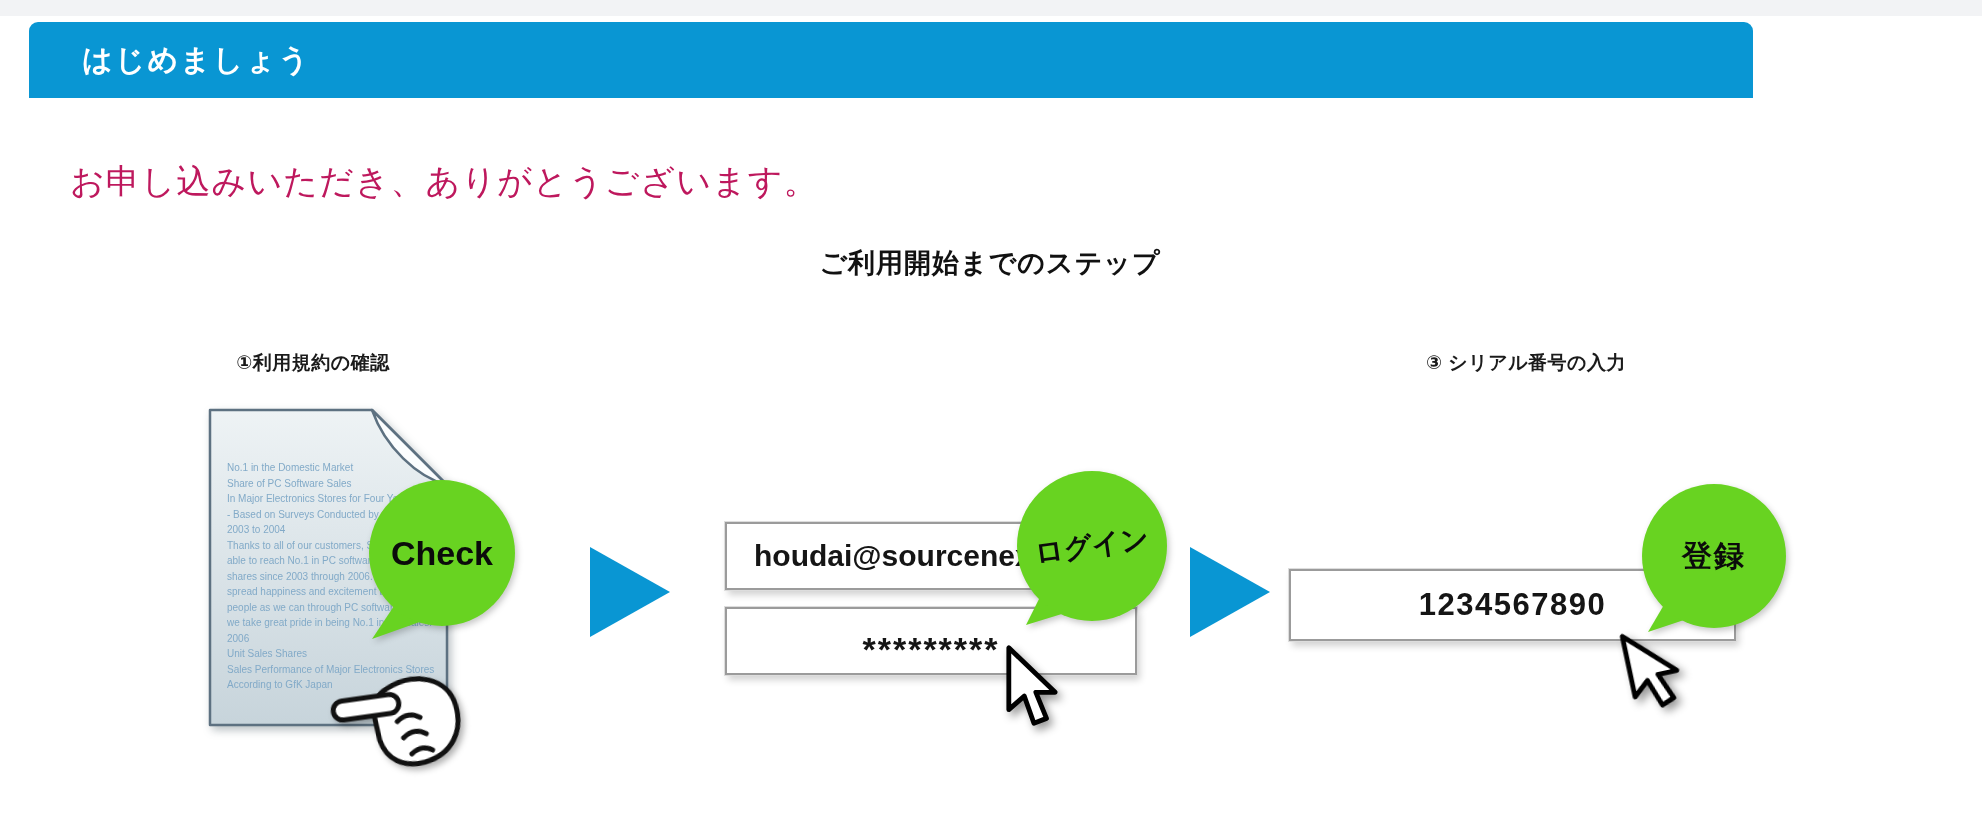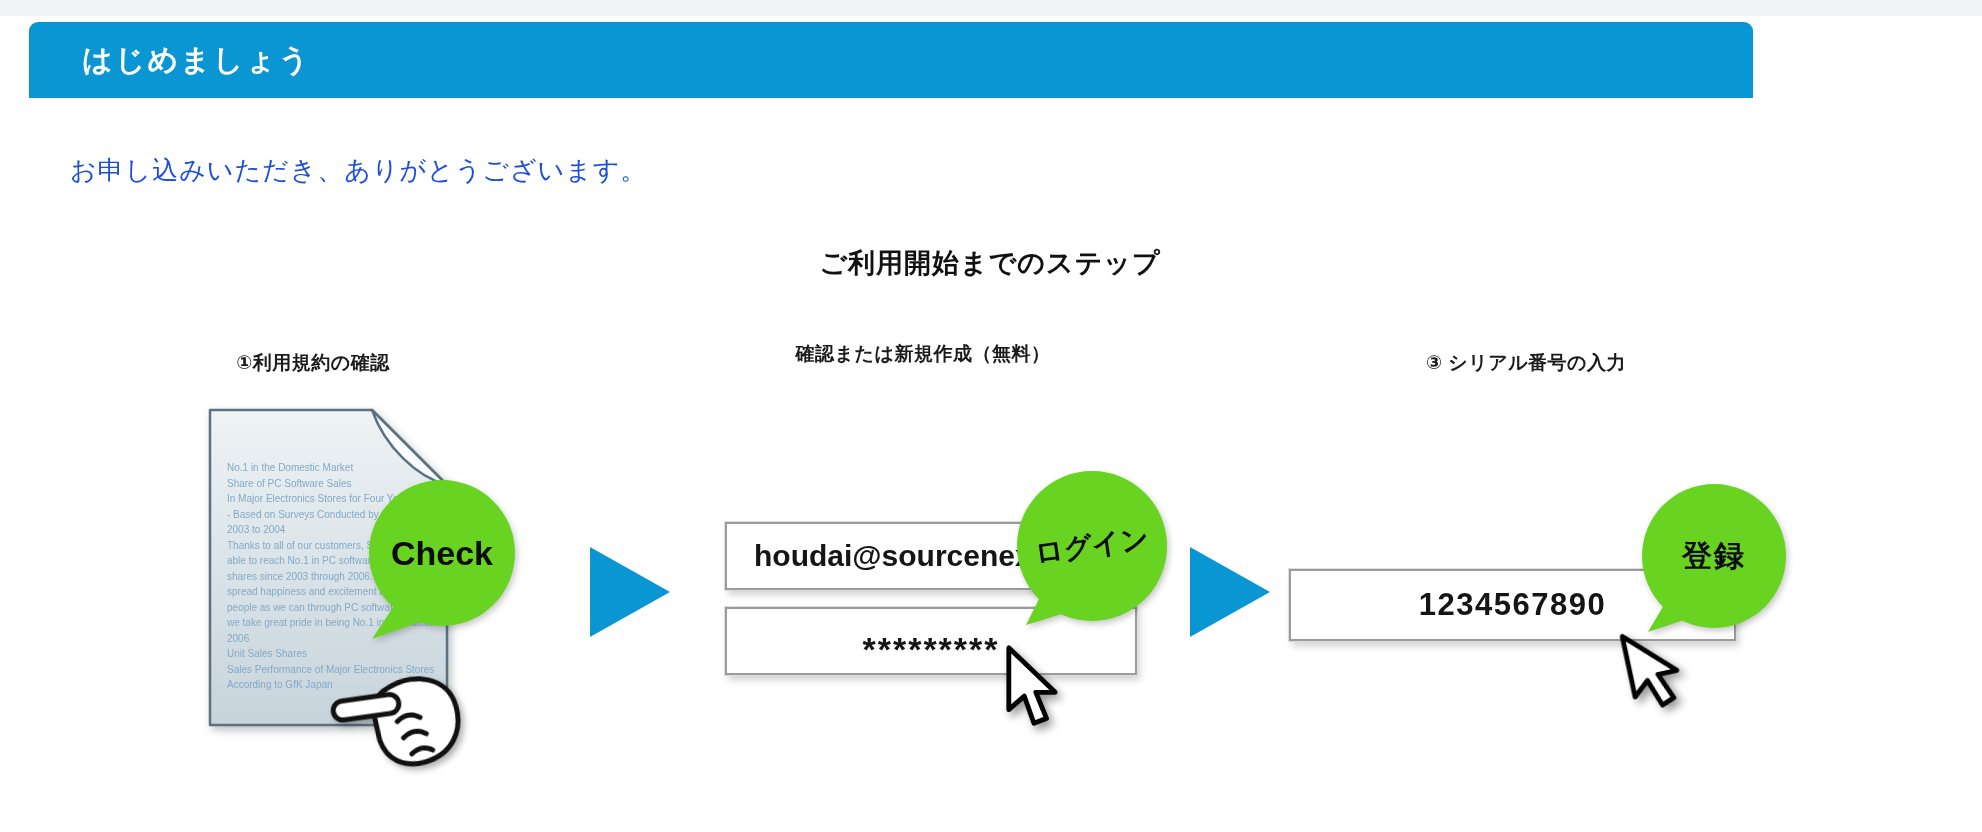--- a/index.html
+++ b/index.html
@@ -13,21 +13,21 @@
     width:1982px;height:832px;position:relative;overflow:hidden;
     font-family:"Liberation Sans","DejaVu Sans",sans-serif;color:#111;
   }
   .abs{position:absolute;}
 
   
   .top-strip{left:0;top:0;width:1982px;height:16px;background:var(--header-strip-gray);}
   .header-bar{left:29px;top:22px;width:1724px;height:76px;background:var(--accent-blue);border-radius:9px 9px 0 0;}
   .header-title{left:53px;top:0;height:76px;line-height:76px;font-size:30px;font-weight:700;color:#fff;letter-spacing:2px;white-space:nowrap;}
 
-  .thanks{left:70px;top:153px;font-size:26px;color:#1d4ed8;letter-spacing:1px;white-space:nowrap;}
+  .thanks{left:70px;top:159px;font-size:34px;color:#be185d;letter-spacing:1px;white-space:nowrap;}
   .steps-title{left:990px;top:245px;transform:translateX(-50%);font-size:27px;font-weight:700;letter-spacing:1px;white-space:nowrap;font-family:Liberation Serif, serif;}
 
   .step-label{font-size:19px;font-weight:700;color:#1b1b1b;white-space:nowrap;transform:translateX(-50%);text-align:center;letter-spacing:0.5px;}
   .step1-label{left:313px;top:350px;}
   .step2-label{left:923px;top:337px;line-height:34px;}
   .step3-label{left:1526px;top:350px;}
 
   
   .doc-svg{left:205px;top:405px;filter:drop-shadow(3px 4px 4px rgba(60,80,90,.35));}
   .doc-text{left:227px;top:460px;width:213px;height:233px;overflow:hidden;font-size:10px;line-height:15.5px;color:#82aac8;white-space:nowrap;}
@@ -70,21 +70,20 @@
 <div class="abs top-strip"></div>
 <div class="abs header-bar">
   <div class="abs header-title">はじめましょう</div>
 </div>
 
 <p class="abs thanks">お申し込みいただき、ありがとうございます。</p>
 <h2 class="abs steps-title">ご利用開始までのステップ</h2>
 
 <div class="abs step-label step1-label">①利用規約の確認</div>
 <div class="abs step-label step2-label">
-  <div>確認または新規作成（無料）</div>
 </div>
 <div class="abs step-label step3-label">③ シリアル番号の入力</div>
 
 <svg class="abs doc-svg" width="250" height="330" viewBox="0 0 250 330">
   <defs>
     <linearGradient id="pg" x1="0" y1="0" x2="0" y2="1">
       <stop offset="0" stop-color="#eef3f5"></stop>
       <stop offset="1" stop-color="#c7d4db"></stop>
     </linearGradient>
   </defs>

